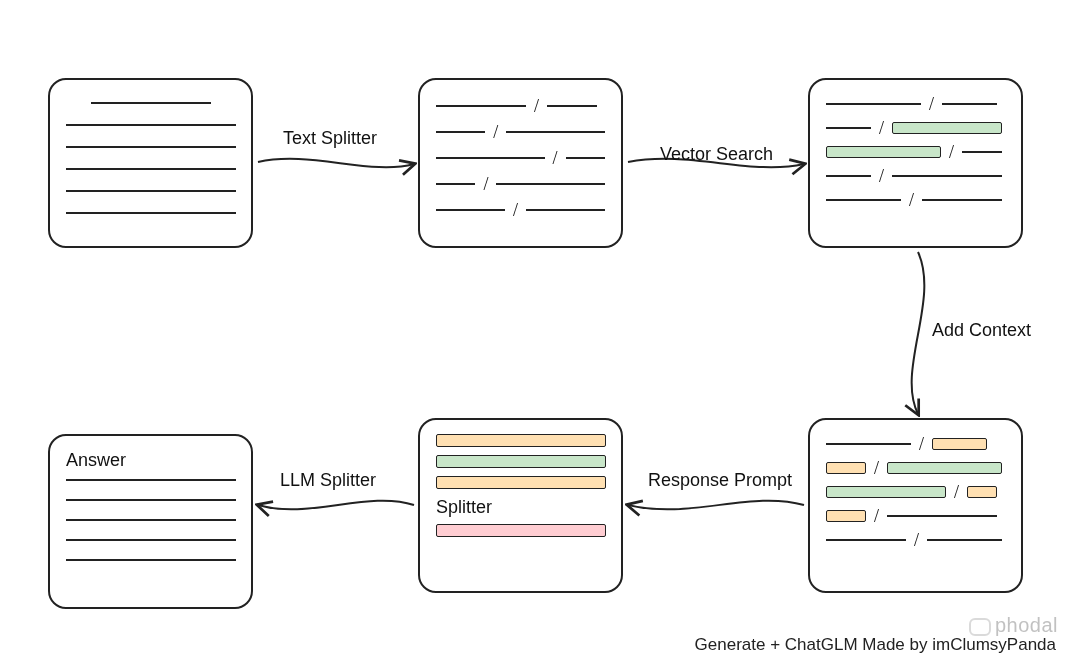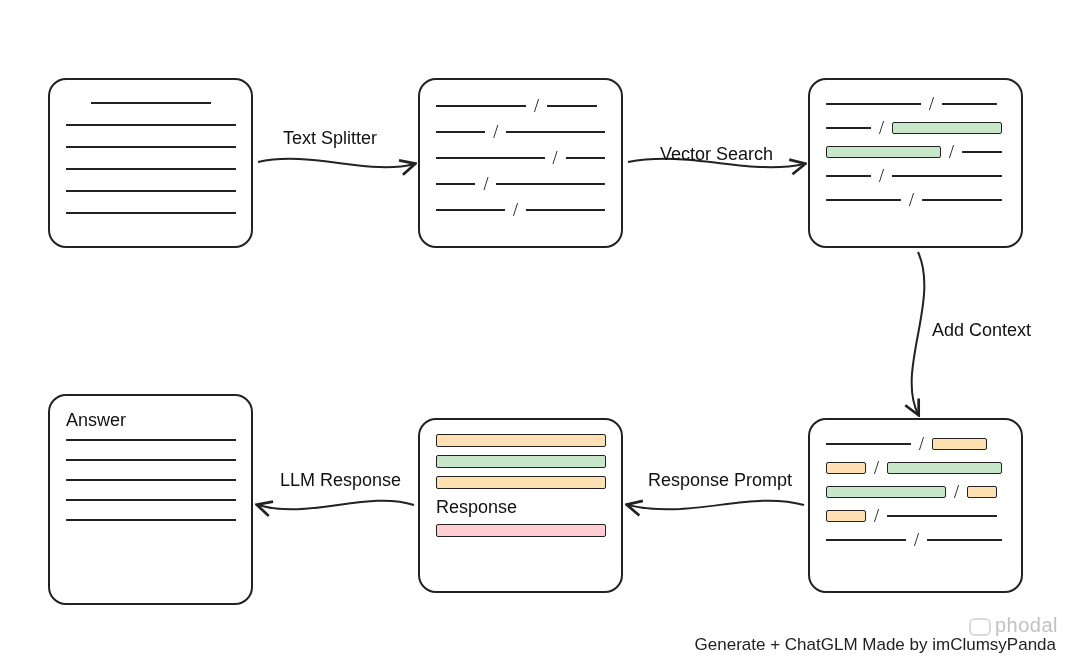--- a/index.html
+++ b/index.html
@@ -183,25 +183,25 @@
     <span class="plain-line" style="width:80px;"></span>
       <span class="slash">/</span>
       <span class="plain-line" style="width:75px;"></span>
   </div>
 </div>
 
 <div class="node" style="left:418px; top:418px; width:205px; height:175px;">
   <div class="bar bar-orange" style="width:170px; height:13px; display:block;"></div>
   <div class="bar bar-green" style="width:170px; height:13px; display:block; margin-top:8px;"></div>
   <div class="bar bar-orange" style="width:170px; height:13px; display:block; margin-top:8px;"></div>
-  <div class="answer-label" style="margin-top:8px;">Response</div>
+  <div class="answer-label" style="margin-top:8px;">Splitter</div>
   <div class="bar bar-red" style="width:170px; height:13px; display:block;"></div>
 </div>
 
-<div class="node" style="left:48px; top:394px; width:205px; height:211px;">
+<div class="node" style="left:48px; top:434px; width:205px; height:175px;">
   <div class="answer-label">Answer</div>
   <div class="plain-line" style="width:170px; margin-top:8px;"></div>
   <div class="plain-line" style="width:170px; margin-top:18px;"></div>
   <div class="plain-line" style="width:170px; margin-top:18px;"></div>
   <div class="plain-line" style="width:170px; margin-top:18px;"></div>
   <div class="plain-line" style="width:170px; margin-top:18px;"></div>
 </div>
 
 <svg class="arrows">
   <defs>
@@ -218,18 +218,18 @@
 
   <path d="M804 505 C 750 490, 690 520, 628 505" fill="none" stroke="#222" stroke-width="2" marker-end="url(#ah)"></path>
 
   <path d="M414 505 C 368 490, 308 520, 258 505" fill="none" stroke="#222" stroke-width="2" marker-end="url(#ah)"></path>
 </svg>
 
 <div class="label" style="left:283px; top:128px;">Text Splitter</div>
 <div class="label" style="left:660px; top:144px;">Vector Search</div>
 <div class="label" style="left:932px; top:320px;">Add Context</div>
 <div class="label" style="left:648px; top:470px;">Response Prompt</div>
-<div class="label" style="left:280px; top:470px;">LLM Response</div>
+<div class="label" style="left:280px; top:470px;">LLM Splitter</div>
 
 <div class="watermark">
   <span class="bubble"></span><span>phodal</span>
 </div>
 <div class="footer">Generate + ChatGLM Made by imClumsyPanda</div>
 
 </body></html>

